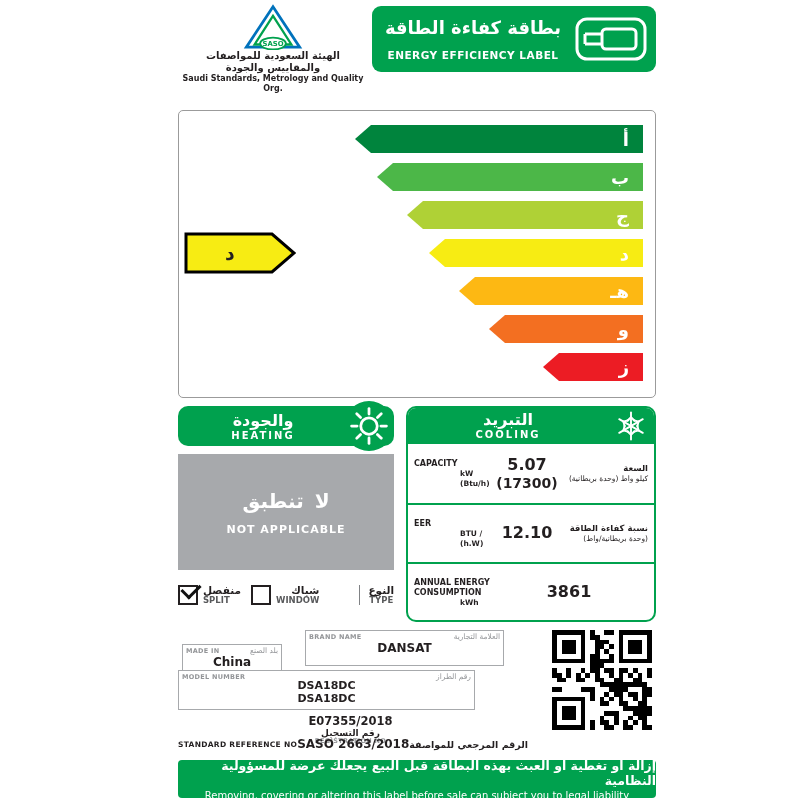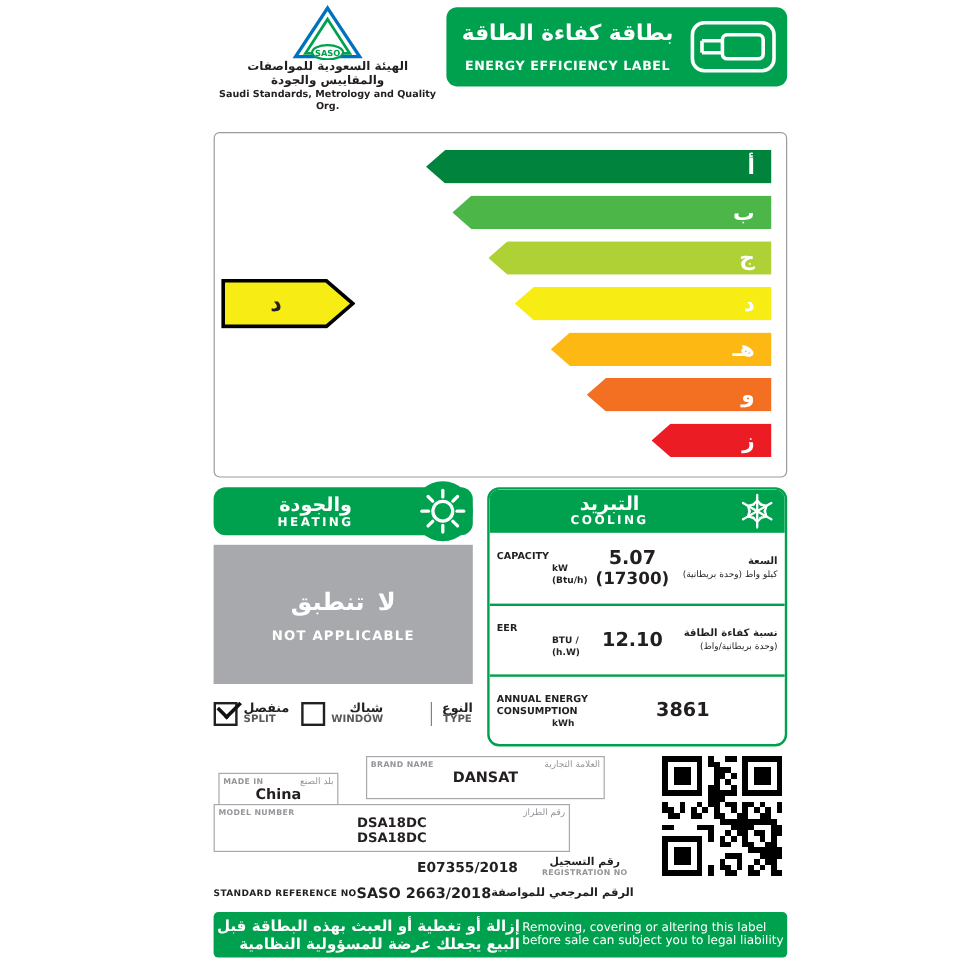--- a/index.html
+++ b/index.html
@@ -88,36 +88,36 @@
   .bottom{position:absolute;top:626px;left:0;width:100%;height:128px;}
   .info-box{position:absolute;border:1.5px solid #A7A9AC;box-sizing:border-box;background:#fff;}
   .ib-lbl-en{position:absolute;left:3px;top:2px;font-size:6.5px;font-weight:bold;color:#939598;letter-spacing:.3px;}
   .ib-lbl-ar{position:absolute;right:3px;top:1px;font-size:7.5px;color:#939598;direction:rtl;}
   .ib-val{position:absolute;left:0;right:0;top:10px;text-align:center;font-size:12px;font-weight:bold;}
   .ib-val2{position:absolute;left:0;right:0;top:8px;text-align:center;font-size:11px;font-weight:bold;line-height:1.2;}
   .box-made{left:4px;top:0;width:100px;height:36px;margin-top:14px;}
   .box-brand{left:127px;top:0;width:199px;height:36px;padding-left:37px;}
   .box-model{left:0;top:40px;width:297px;height:40px;}
   .row-c{position:absolute;top:84px;left:0;width:345px;display:flex;justify-content:flex-end;
-    align-items:center;gap:20px;}
+    align-items:center;gap:0;flex-direction:column;}
   .reg-val{font-size:11.5px;font-weight:bold;}
   .reg-labels{display:flex;flex-direction:column;text-align:center;line-height:1.15;}
   .reg-ar{font-size:9px;font-weight:bold;direction:rtl;}
   .reg-en{font-size:6.5px;font-weight:bold;color:#939598;letter-spacing:.3px;}
   .row-d{position:absolute;top:107px;left:0;width:384px;display:flex;align-items:center;
     }
   .std-en{font-size:7.5px;font-weight:bold;letter-spacing:.3px;}
   .std-val{font-size:12px;font-weight:bold;}
   .std-ar{font-size:9.5px;font-weight:bold;direction:rtl;}
   .qr{position:absolute;right:2px;top:0;width:104px;height:100px;background:#fff;}
   .qr svg{width:100%;height:100%;shape-rendering:crispEdges;}
 
   
   .footer{position:absolute;top:756px;left:0;width:100%;height:38px;background:#00A14E;
-    border-radius:4px;color:#fff;display:flex;flex-direction:row;align-items:center;
+    border-radius:4px;color:#fff;display:flex;flex-direction:column;align-items:center;
     justify-content:center;gap:2px;}
   .foot-ar{font-size:12.5px;font-weight:bold;direction:rtl;}
   .foot-en{font-size:10px;}
 </style>
 </head>
 <body>
 
 <div class="page">
   <div class="label">
 

